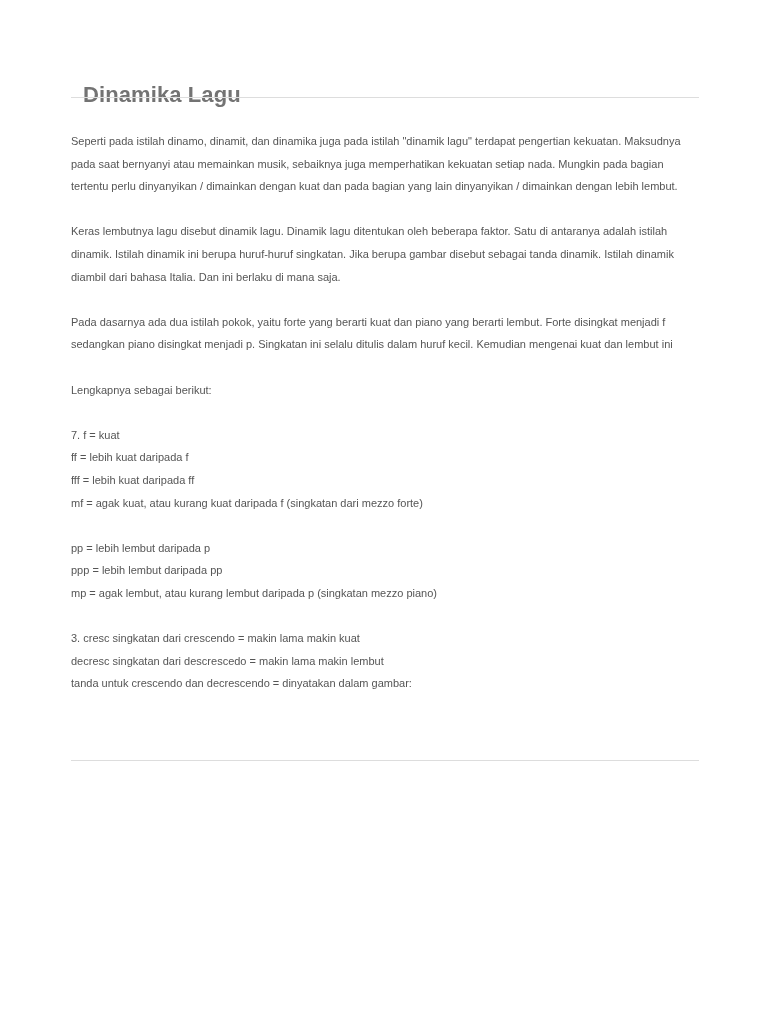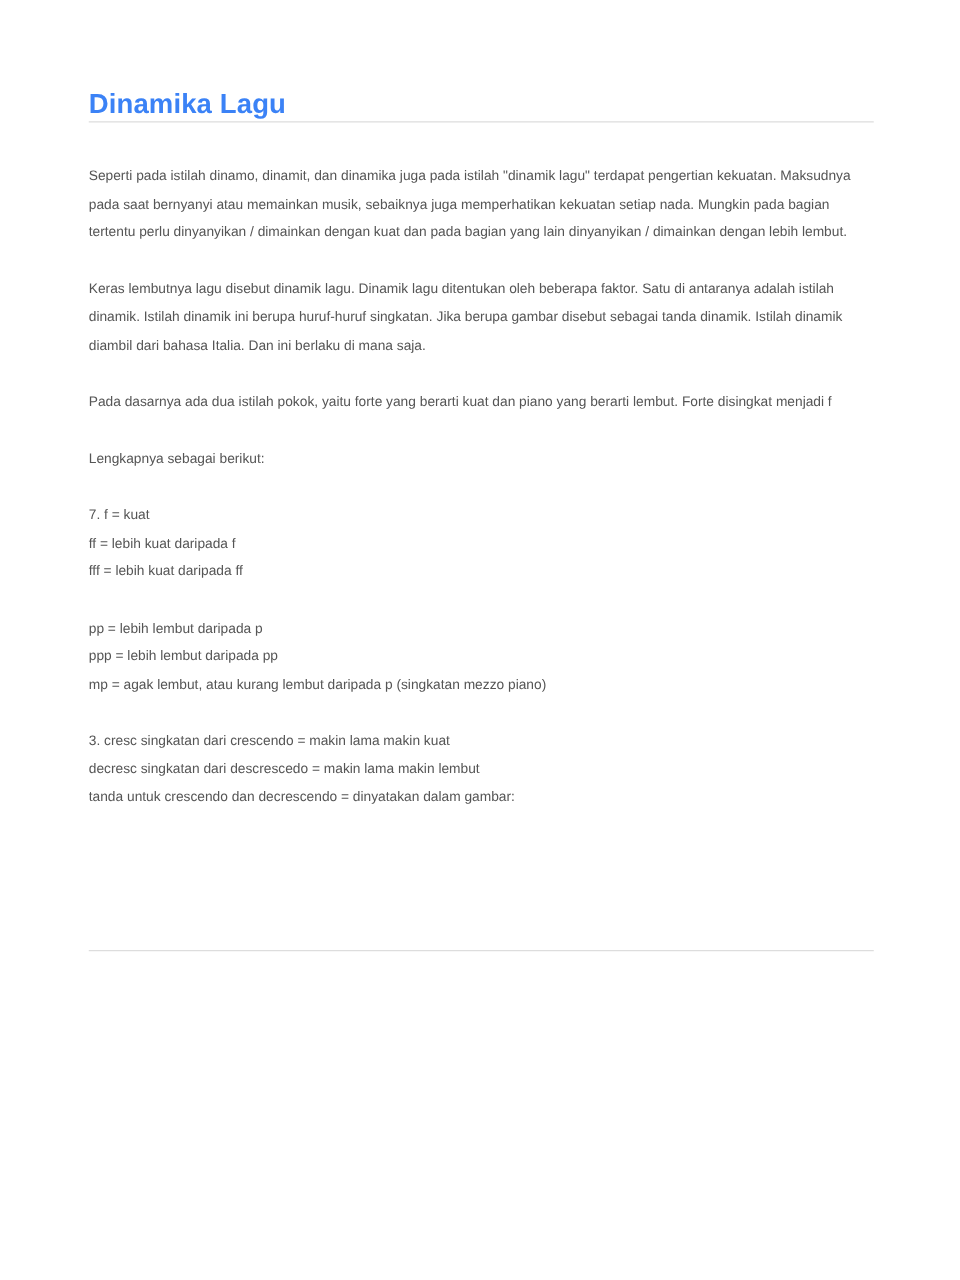--- a/index.html
+++ b/index.html
@@ -1,20 +1,20 @@
 <!DOCTYPE html>
 <html><head>
   <meta charset="utf-8">
   <style>
     html, body { margin: 0; padding: 0; background: #ffffff; }
     body { width: 768px; height: 1024px; position: relative; overflow: hidden;
       font-family: "Liberation Sans", sans-serif; color: #555555; }
     .page { position: absolute; left: 71px; top: 0; width: 628px; }
-    .title { position: absolute; top: 70px; left: 0; margin: 0;
-      font-size: 22px; font-weight: bold; color: #3b82f6; letter-spacing: 0.1px; }
+    .title { position: absolute; top: 70px; left: 0; margin: 12px;
+      font-size: 22px; font-weight: bold; color: #737373; letter-spacing: 0.1px; }
     .title-rule { position: absolute; top: 97px; left: 0; width: 628px; height: 1px; background: #dddddd; }
     .body { position: absolute; top: 130px; left: 0; width: 640px; font-size: 11px; line-height: 22.6px; }
     .body p { margin: 0; white-space: nowrap; }
     .gap { height: 22.6px; }
     .end-rule { position: absolute; top: 760px; left: 0; width: 628px; height: 1px; background: #dddddd; }
   </style>
 </head>
 <body>
 
 <div class="page">
@@ -29,30 +29,32 @@
     </div>
     <div class="gap"></div>
     <div>
       <p>Keras lembutnya lagu disebut dinamik lagu. Dinamik lagu ditentukan oleh beberapa faktor. Satu di antaranya adalah istilah</p>
       <p>dinamik. Istilah dinamik ini berupa huruf-huruf singkatan. Jika berupa gambar disebut sebagai tanda dinamik. Istilah dinamik</p>
       <p>diambil dari bahasa Italia. Dan ini berlaku di mana saja.</p>
     </div>
     <div class="gap"></div>
     <div>
       <p>Pada dasarnya ada dua istilah pokok, yaitu forte yang berarti kuat dan piano yang berarti lembut. Forte disingkat menjadi f</p>
+      <p>sedangkan piano disingkat menjadi p. Singkatan ini selalu ditulis dalam huruf kecil. Kemudian mengenai kuat dan lembut ini</p>
     </div>
     <div class="gap"></div>
     <div>
       <p>Lengkapnya sebagai berikut:</p>
     </div>
     <div class="gap"></div>
     <div>
       <p>7. f = kuat</p>
       <p>ff = lebih kuat daripada f</p>
       <p>fff = lebih kuat daripada ff</p>
+      <p>mf = agak kuat, atau kurang kuat daripada f (singkatan dari mezzo forte)</p>
     </div>
     <div class="gap"></div>
     <div>
       <p>pp = lebih lembut daripada p</p>
       <p>ppp = lebih lembut daripada pp</p>
       <p>mp = agak lembut, atau kurang lembut daripada p (singkatan mezzo piano)</p>
     </div>
     <div class="gap"></div>
     <div>
       <p>3. cresc singkatan dari crescendo = makin lama makin kuat</p>

